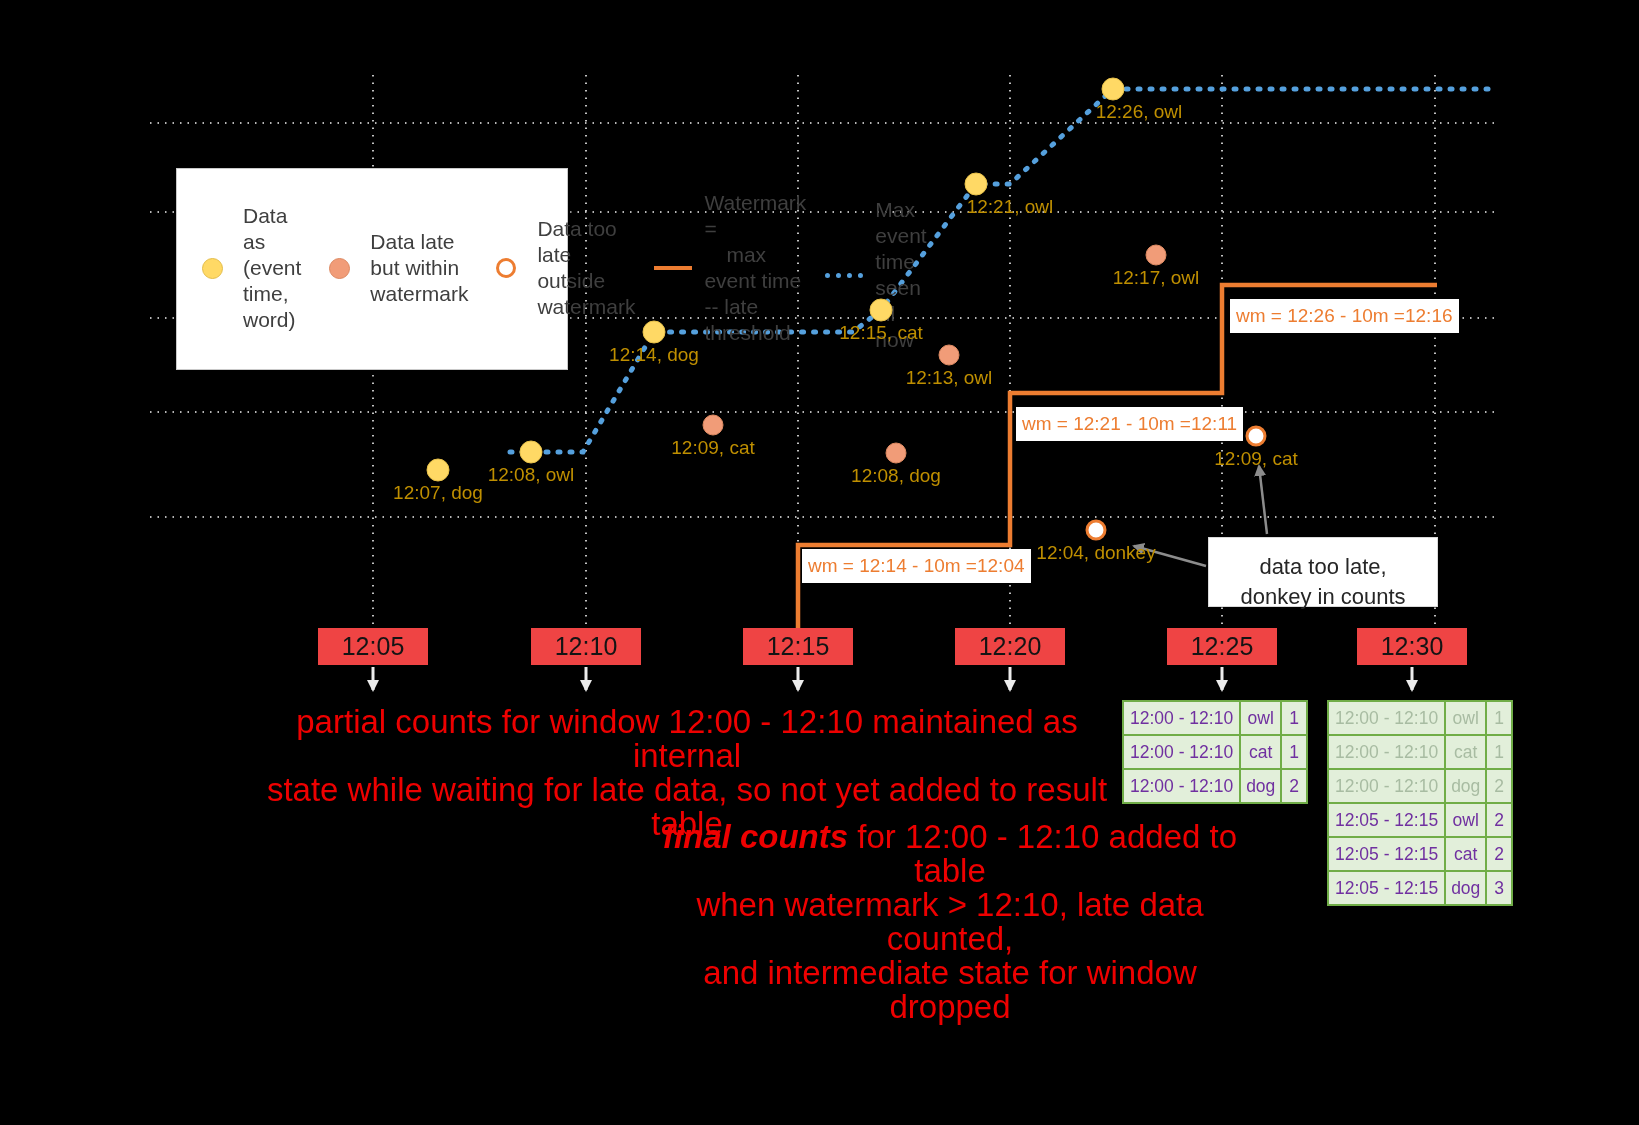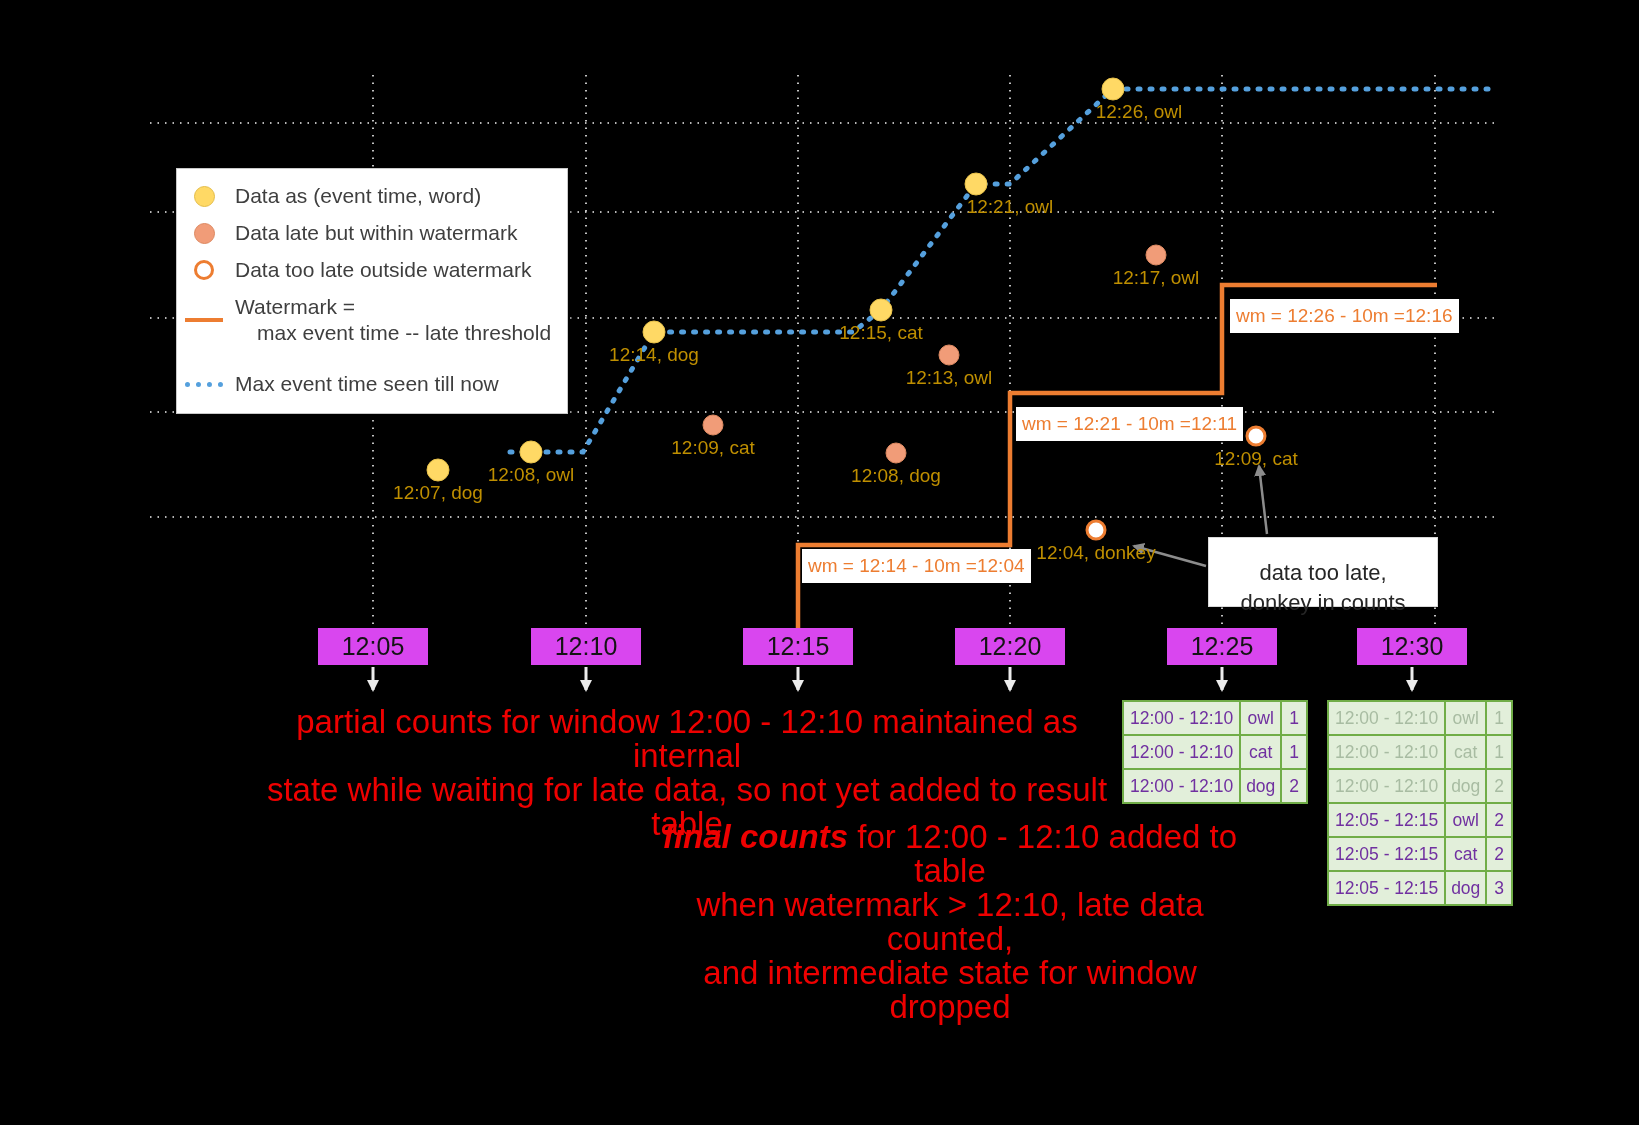--- a/index.html
+++ b/index.html
@@ -6,21 +6,21 @@
   #stage {
     position:relative; width:1639px; height:1125px; background:#000;
     overflow:hidden; font-family:"Liberation Sans", sans-serif;
   }
   #lines { position:absolute; left:0; top:0; }
 
   
   .legend {
     position:absolute; left:176px; top:168px; width:392px; box-sizing:border-box;
     background:#fff; border:1px solid #C9C9C9; box-shadow:3px 3px 6px rgba(0,0,0,0.4);
-    padding:14px 14px 16px 6px; display:flex; flex-direction:column; gap:11px;
+    padding:14px 14px 16px 14px; display:flex; flex-direction:row; gap:17px;
   }
   .legend-row { display:flex; align-items:center; gap:10px; color:#3F3F3F; font-size:21px; line-height:26px; }
   .legend-row.spaced { margin-top:14px; }
   .legend-marker { flex:0 0 42px; display:flex; justify-content:center; align-items:center; }
   .legend-dot { border-radius:50%; box-sizing:border-box; }
   .legend-dot.on-time { width:21px; height:21px; background:#FFD965; border:1px solid #E4BD4A; }
   .legend-dot.late   { width:21px; height:21px; background:#F19C78; border:1px solid #DD8860; }
   .legend-dot.too-late { width:20px; height:20px; background:#fff; border:3px solid #ED7D31; }
   .sample-dotted { width:38px; height:0; border-top:5px dotted #55A0DD; }
   .sample-solid  { width:38px; height:0; border-top:4px solid #ED7D31; }
@@ -34,27 +34,27 @@
   .dot.too-late{ width:21px; height:21px; background:#fff; border:3.5px solid #ED7D31; }
   .pt-label { position:absolute; left:0; top:12px; transform:translateX(-50%);
               white-space:nowrap; font-size:19px; color:#BF8F00; }
 
   
   .wm-label { position:absolute; background:#fff; color:#ED7D31; font-size:19px;
               padding:6px 6px; white-space:nowrap; }
 
   
   .axis-label { position:absolute; top:628px; width:110px; height:37px; margin-left:-55px;
-                background:#d946ef; color:#141414; font-size:25px;
+                background:#ef4444; color:#141414; font-size:25px;
                 display:flex; align-items:center; justify-content:center; }
 
   
   .note-box { position:absolute; left:1208px; top:537px; width:230px; height:70px;
               box-sizing:border-box; background:#fff; border:1px solid #D9D9D9;
-              color:#262626; font-size:22px; text-align:center; line-height:30px; padding-top:20px; }
+              color:#262626; font-size:22px; text-align:center; line-height:30px; padding-top:14px; }
 
   
   .red-block { position:absolute; color:#EE0000; font-size:33px; text-align:center; line-height:34px; }
   #partial { left:257px; top:705px; width:860px; }
   #final   { left:650px; top:820px; width:600px; }
   #final .emph { font-style:italic; font-weight:bold; }
 
   
   .result-table { position:absolute; border-collapse:collapse;text-align:center; }
   .result-table td { border:2px solid #70AD47; background:#E2EFDA; font-size:17.5px;

